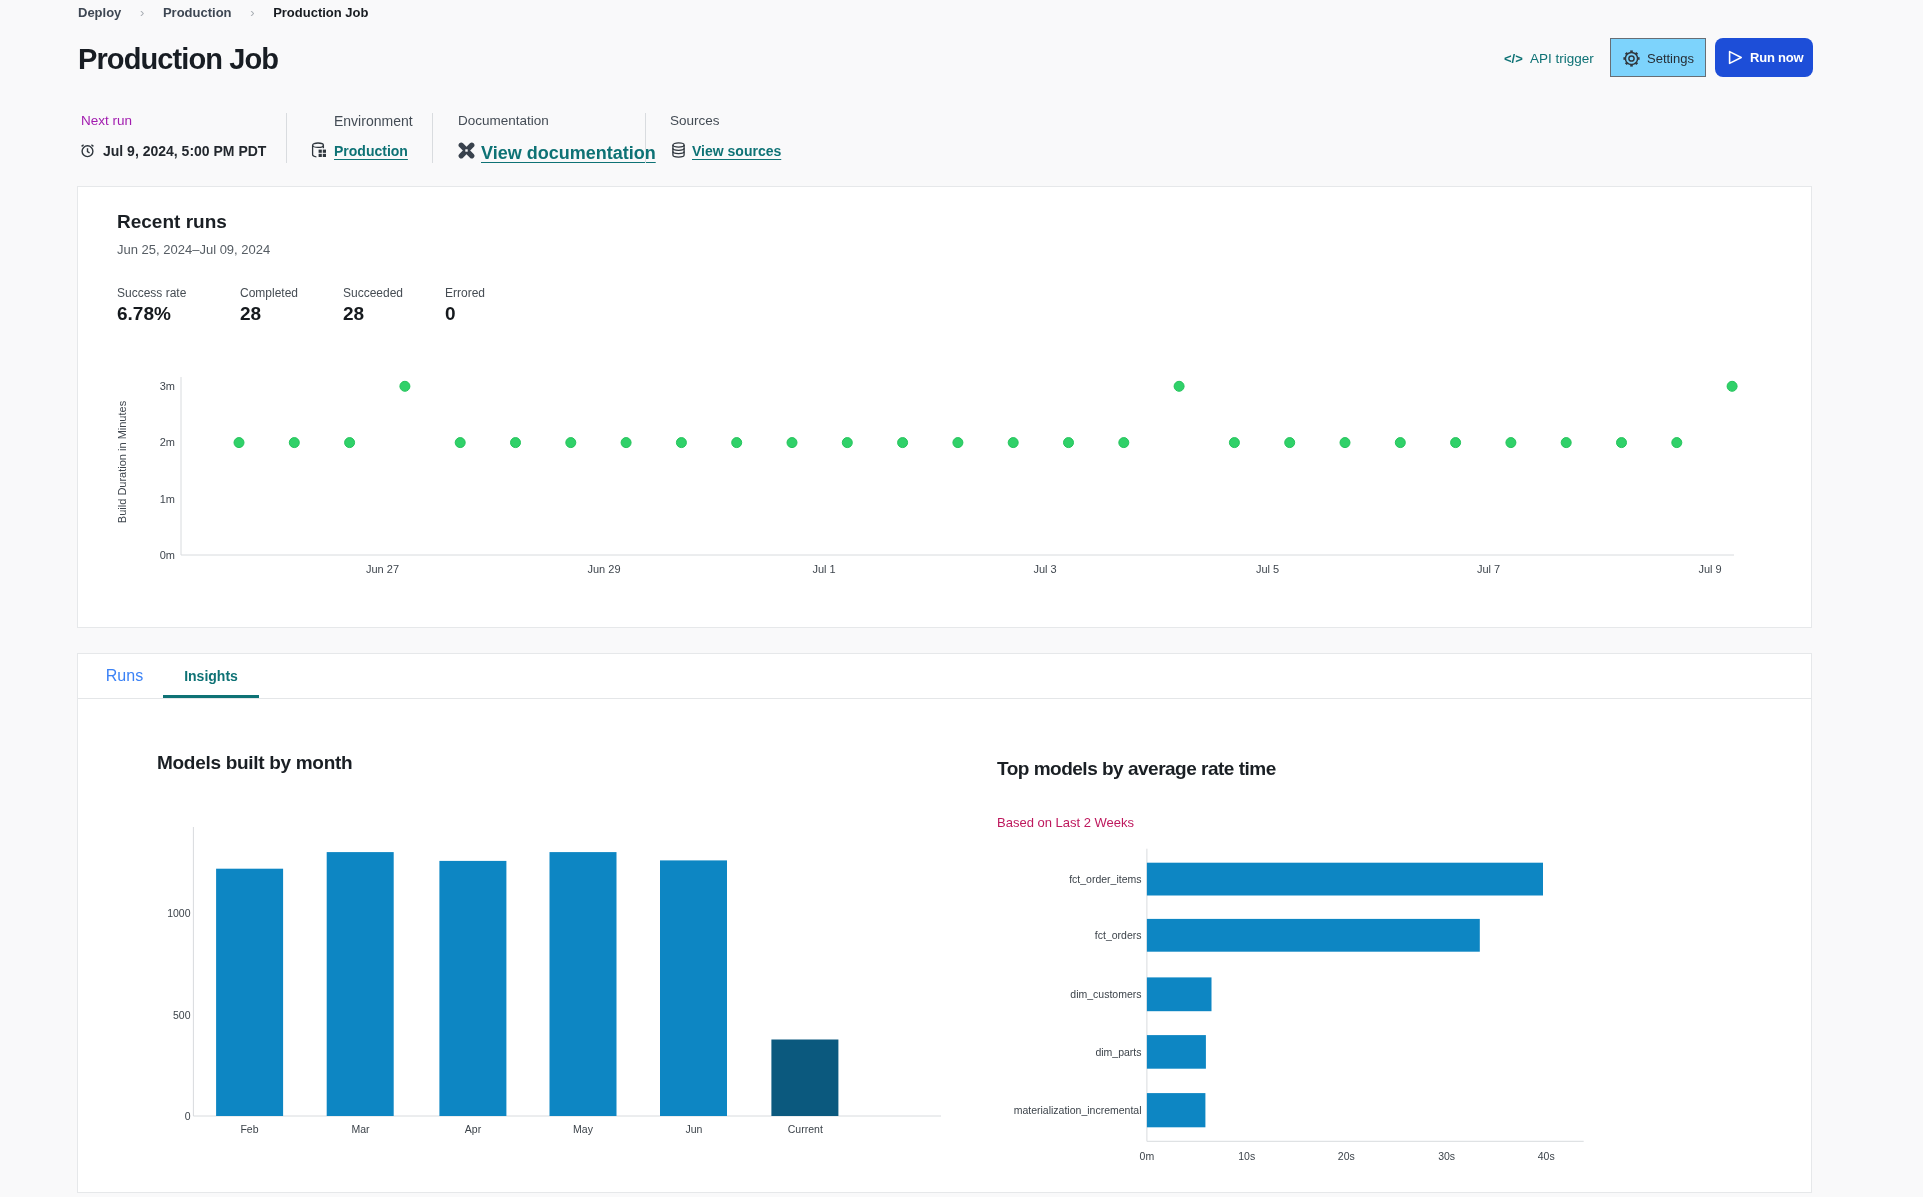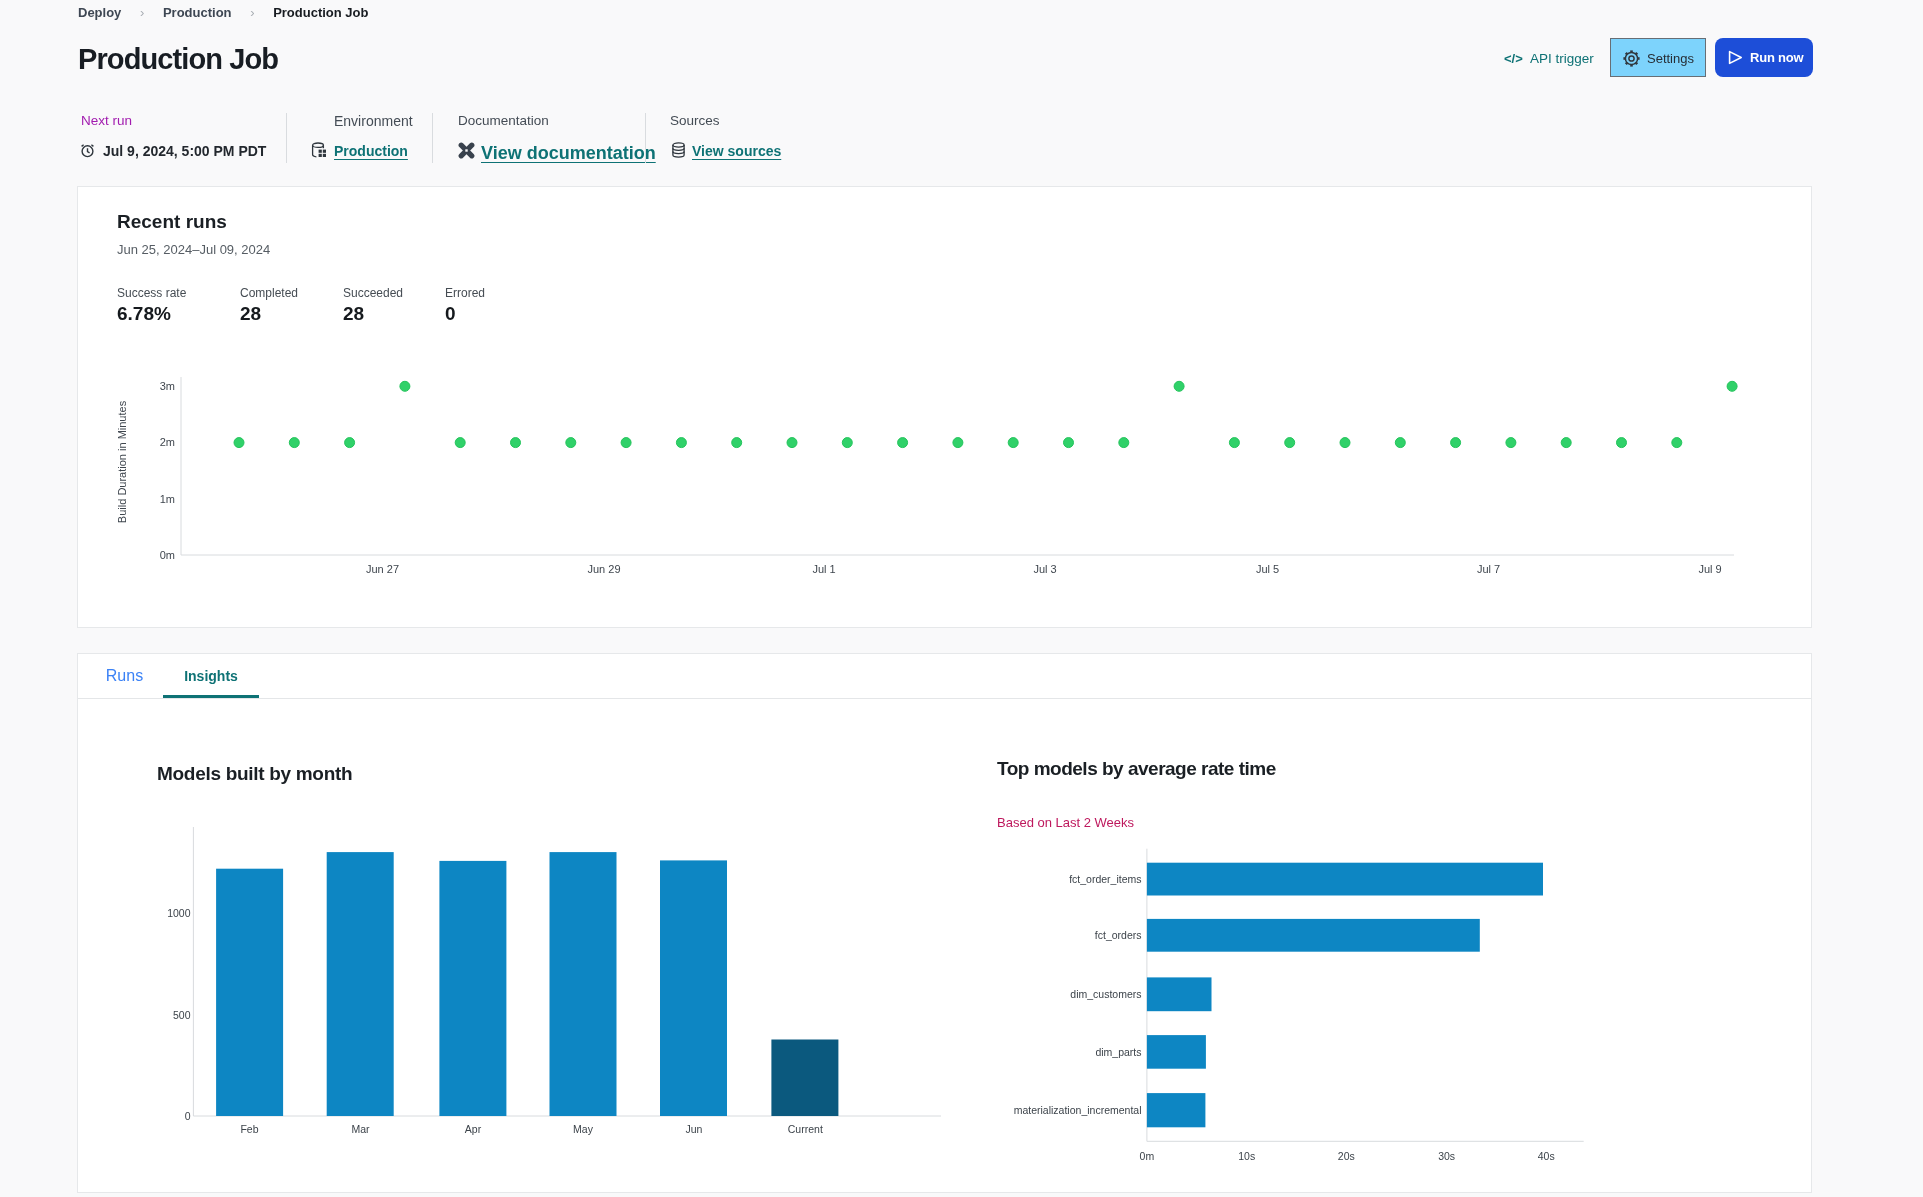--- a/index.html
+++ b/index.html
@@ -168,21 +168,21 @@
     <circle cx="1631.1" cy="19.3" r="5" fill="#30d169" stroke="#24c45c" stroke-width="1"></circle>
   </svg>
 </div>
 
 <div class="card" style="left:77px; top:653px; width:1735px; height:540px;">
   <div class="abs" style="left:8px; top:0; width:77px; height:44px; line-height:44px; text-align:center; font-size:16px; color:#3b82f6;">Runs</div>
   <div class="abs" style="left:85px; top:0; width:96px; height:44px; line-height:44px; text-align:center; font-size:14px; font-weight:bold; color:#0e7275;">Insights</div>
   <div class="abs" style="left:85px; top:41px; width:96px; height:3px; background:#0e7275;"></div>
   <div class="abs" style="left:0; top:44px; width:1733px; height:1px; background:#e4e6e8;"></div>
 
-  <div class="abs" style="left:79px; top:98px; font-size:19px; font-weight:bold; color:#1a1f24; letter-spacing:-0.3px;margin-top:11px;">Models built by month</div>
+  <div class="abs" style="left:79px; top:98px; font-size:19px; font-weight:bold; color:#1a1f24; letter-spacing:-0.3px;">Models built by month</div>
 
   <svg class="abs" style="left:73px; top:157px;" width="820" height="340" viewBox="0 0 820 340">
     <line x1="42.4" y1="16" x2="42.4" y2="305" stroke="#d8dbde" stroke-width="1"></line>
     <line x1="42.4" y1="305" x2="790" y2="305" stroke="#d8dbde" stroke-width="1"></line>
     <g font-size="10.5" fill="#3c434a" text-anchor="end">
       <text x="39.5" y="106.3">1000</text>
       <text x="39.5" y="207.6">500</text>
       <text x="39.5" y="309">0</text>
     </g>
     <g fill="#0d86c3">

